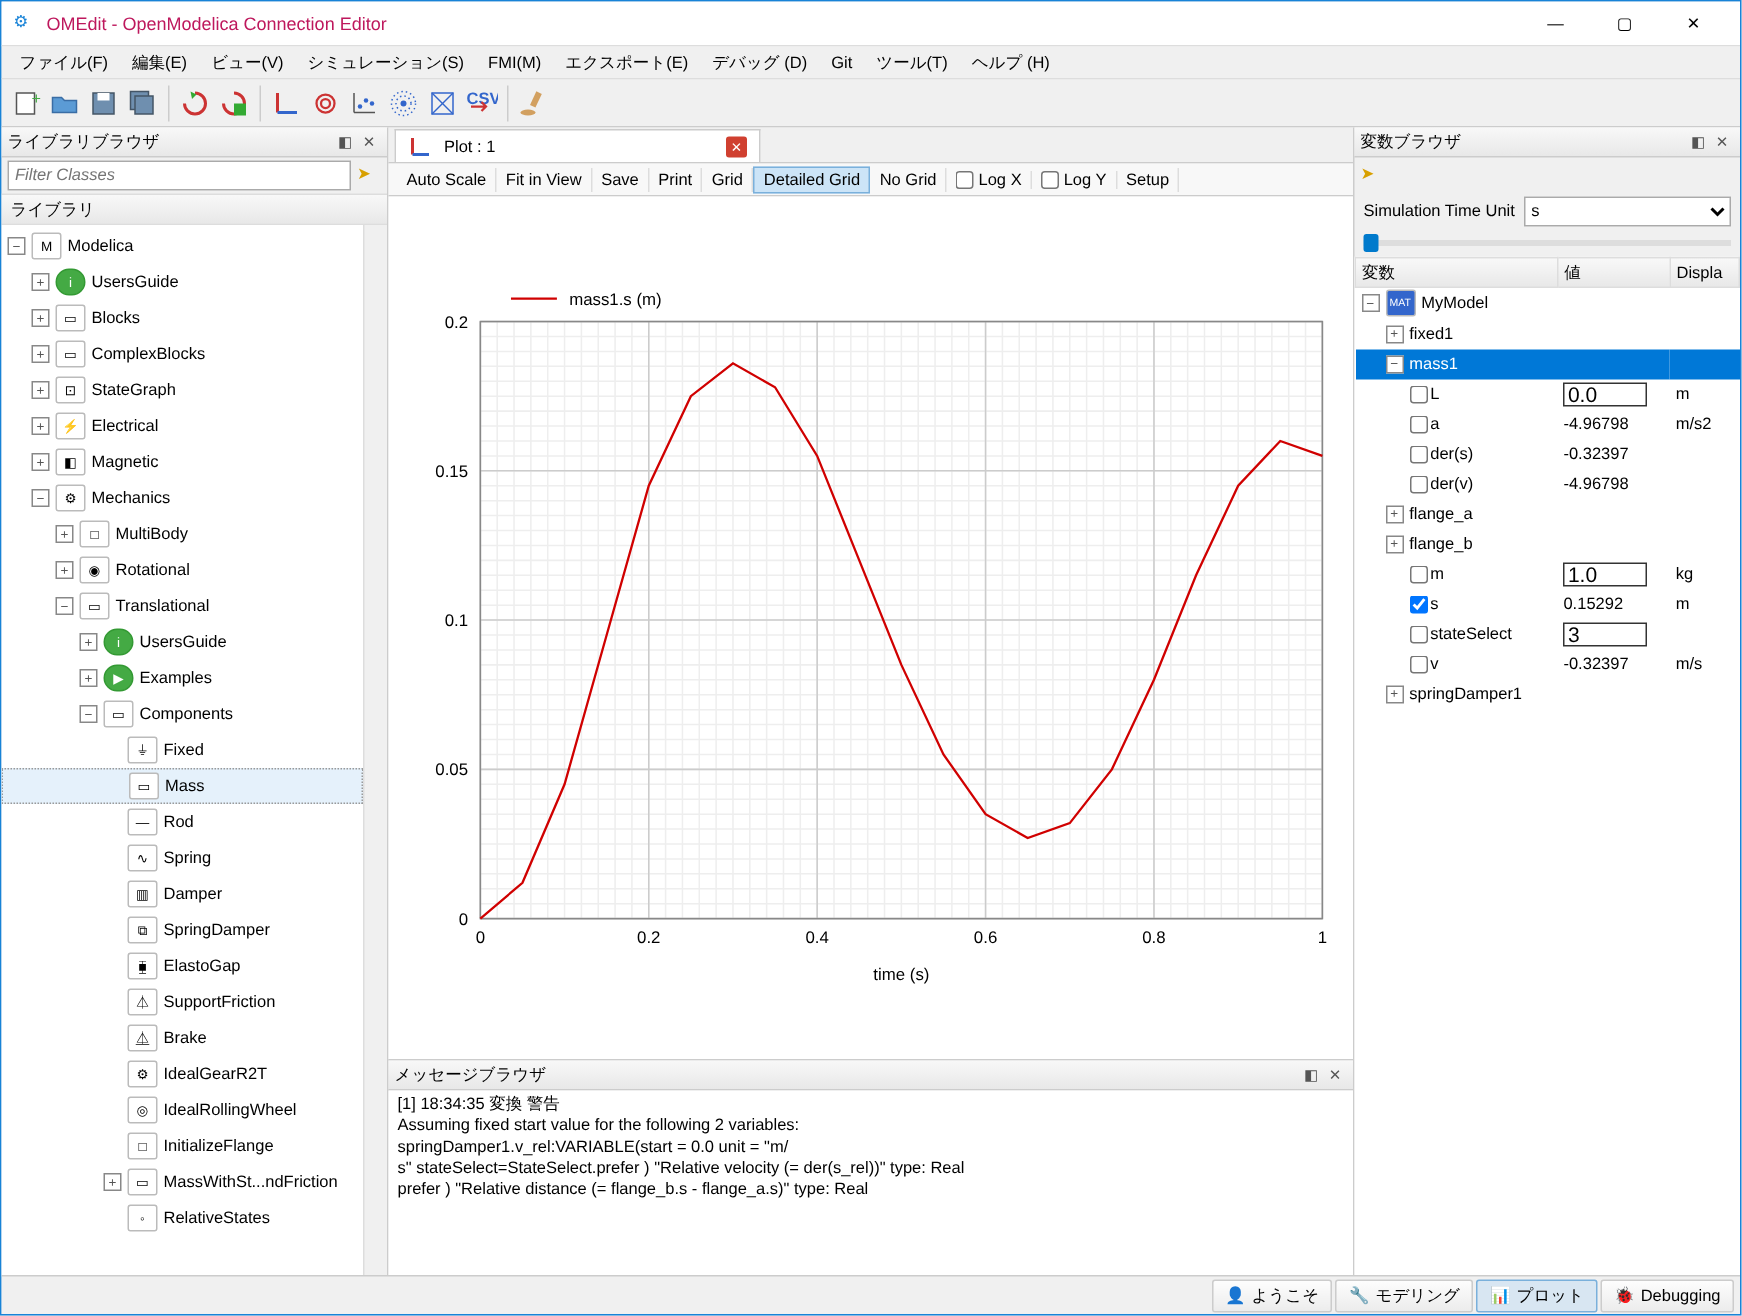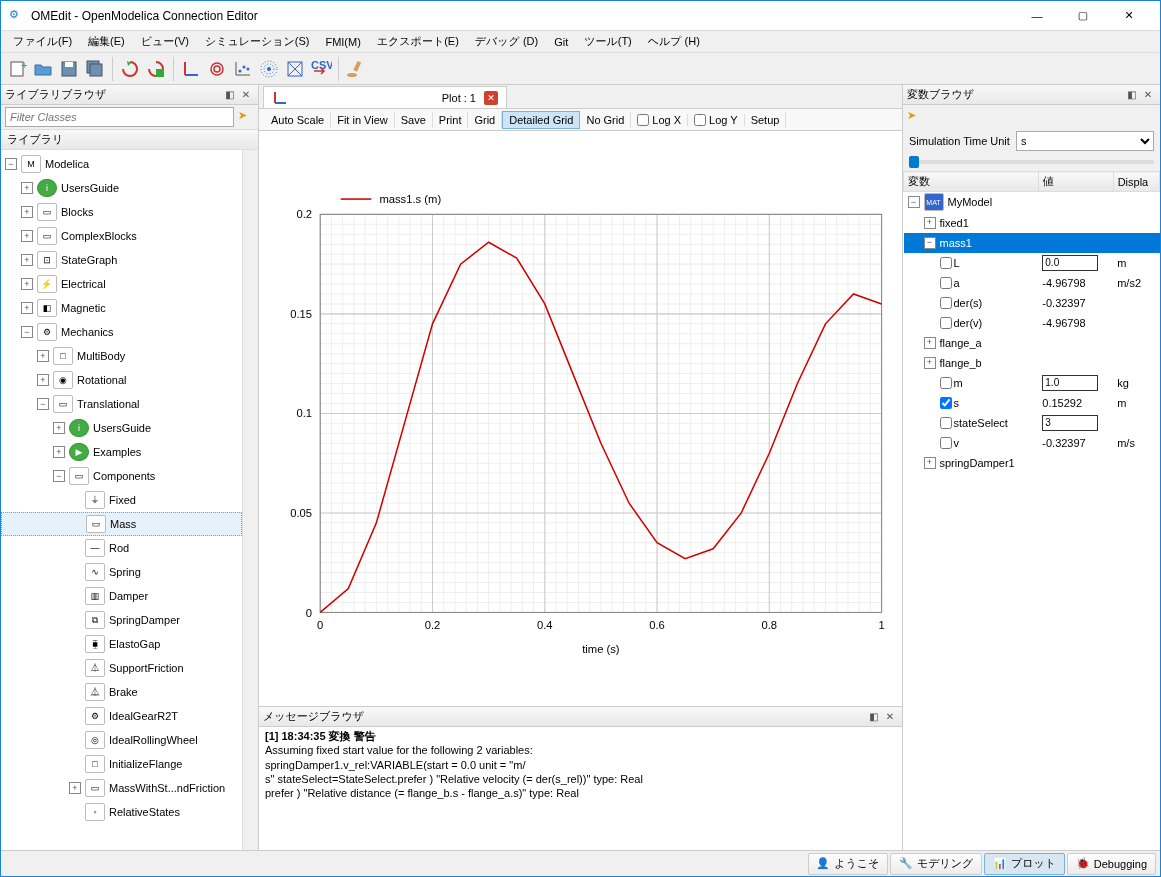--- a/index.html
+++ b/index.html
@@ -1,19 +1,19 @@
 <!DOCTYPE html>
 <html><head>
 <meta charset="utf-8">
 <style>
 * { box-sizing: border-box; margin: 0; padding: 0; font-family: "MS UI Gothic", "Meiryo", sans-serif; font-size: 11px; }
 body { background: #f0f0f0; width: 1161px; height: 877px; display: flex; flex-direction: column; border: 1px solid #1883d7; }
 .titlebar { height: 30px; background: #fff; display: flex; align-items: center; padding: 0 8px; border-bottom: 1px solid #ddd; }
 .titlebar .icon { width: 16px; height: 16px; margin-right: 6px; color: #1883d7; }
-.titlebar .title { flex: 1; color: #000000; font-size: 12px; }
+.titlebar .title { flex: 1; color: #be185d; font-size: 12px; }
 .winbtns { display: flex; gap: 0; }
 .winbtn { width: 46px; height: 28px; display: flex; align-items: center; justify-content: center; color: #000; }
 .menubar { height: 22px; background: #f0f0f0; display: flex; align-items: center; padding: 0 4px; border-bottom: 1px solid #ddd; }
 .menubar .menuitem { padding: 2px 8px; cursor: default; }
 .toolbar { height: 32px; background: #f0f0f0; display: flex; align-items: center; padding: 2px 4px; border-bottom: 1px solid #ccc; gap: 2px; }
 .toolbar .sep { width: 1px; height: 24px; background: #ccc; margin: 0 3px; }
 .tbtn { width: 24px; height: 24px; display: flex; align-items: center; justify-content: center; border: 1px solid transparent; }
 .main { flex: 1; display: flex; min-height: 0; }
 .dock { background: #f0f0f0; display: flex; flex-direction: column; min-height: 0; }
 .dock-left { width: 258px; border-right: 1px solid #ccc; }
@@ -38,33 +38,33 @@
 .plot-tab .close { width: 14px; height: 14px; background: #d04030; color: #fff; display: flex; align-items: center; justify-content: center; font-size: 9px; border-radius: 2px; }
 .plot-toolbar { height: 22px; background: #f8f8f8; border-bottom: 1px solid #ccc; display: flex; align-items: center; padding: 0 6px; gap: 0; }
 .ptbtn { padding: 2px 6px; border-right: 1px solid #ddd; cursor: default; }
 .ptbtn.active { background: #cce4f7; border: 1px solid #7ab0db; }
 .ptchk { display: flex; align-items: center; gap: 3px; padding: 0 6px; border-right: 1px solid #ddd; }
 .ptchk input { width: 12px; height: 12px; }
 .plot-area { flex: 1; background: #fff; position: relative; }
 .plot-svg { width: 100%; height: 100%; }
 .msg-panel { height: 144px; border-top: 1px solid #ccc; display: flex; flex-direction: column; }
 .msg-body { flex: 1; background: #fff; overflow: auto; padding: 2px 6px; font-size: 11px; line-height: 1.3; }
-.msg-body b { font-weight: bold; }
+.msg-body b { font-weight: normal; }
 .right-unitrow { height: 24px; display: flex; align-items: center; padding: 2px 6px; gap: 6px; }
 .right-unitrow select { flex: 1; height: 20px; border: 1px solid #aaa; background: #fff; }
 .slider { height: 18px; padding: 0 6px; display: flex; align-items: center; }
 .slider .track { flex: 1; height: 4px; background: #ddd; position: relative; }
 .slider .thumb { position: absolute; left: 0; top: -4px; width: 10px; height: 12px; background: #007acc; border-radius: 2px; }
 .vartable { flex: 1; background: #fff; overflow: auto; }
 .vartable table { width: 100%; border-collapse: collapse; }
 .vartable th { text-align: left; padding: 2px 4px; background: linear-gradient(#f8f8f8,#e8e8e8); border: 1px solid #ddd; font-weight: normal; }
 .vartable td { padding: 1px 4px; border-bottom: 1px solid transparent; height: 20px; vertical-align: middle; }
 .vartable tr.sel td { background: #0078d7; color: #fff; }
 .vartable .vname { display: flex; align-items: center; }
-.vartable .val-input { height: 16px; border: 1px solid #333; padding: 0 2px; width: 56px; background: #fff; font-size: 10px; }
+.vartable .val-input { height: 16px; border: 1px solid #333; padding: 0 2px; width: 56px; background: #fff; font-size: 14px; }
 .statusbar { height: 26px; background: #f0f0f0; border-top: 1px solid #ccc; display: flex; align-items: center; justify-content: flex-end; padding: 0 4px; gap: 2px; }
 .statusbtn { height: 22px; display: flex; align-items: center; gap: 4px; padding: 0 8px; border: 1px solid #ccc; background: linear-gradient(#fdfdfd,#ececec); border-radius: 2px; }
 .statusbtn.active { background: #d8e6f2; border-color: #7ab0db; }
 .scrollbar-v { width: 16px; background: #f0f0f0; border-left: 1px solid #ddd; }
 .flex-scroll { display: flex; flex: 1; min-height: 0; }
 .chk { width: 12px; height: 12px; margin-right: 2px; }
 svg.icon-plot { width: 16px; height: 16px; }
 </style>
 </head>
 <body>
@@ -344,21 +344,21 @@
     </div>
   </div>
 
   <div class="center">
     <div class="plot-tabs">
       <div class="plot-tab">
         <svg class="icon-plot">
             <line x1="3" y1="13" x2="3" y2="2" stroke="#c33" stroke-width="2"></line>
             <line x1="3" y1="13" x2="14" y2="13" stroke="#36c" stroke-width="2"></line>
           </svg>
-        <span style="min-width:180px;text-align:right">Plot : 1</span>
+        <span style="min-width:180px;text-align:left">Plot : 1</span>
         <span class="close">✕</span>
       </div>
     </div>
     <div class="plot-toolbar" id="plottoolbar">
         <span class="ptbtn">Auto Scale</span>
         <span class="ptbtn">Fit in View</span>
         <span class="ptbtn">Save</span>
         <span class="ptbtn">Print</span>
         <span class="ptbtn">Grid</span>
         <span class="ptbtn active">Detailed Grid</span>

